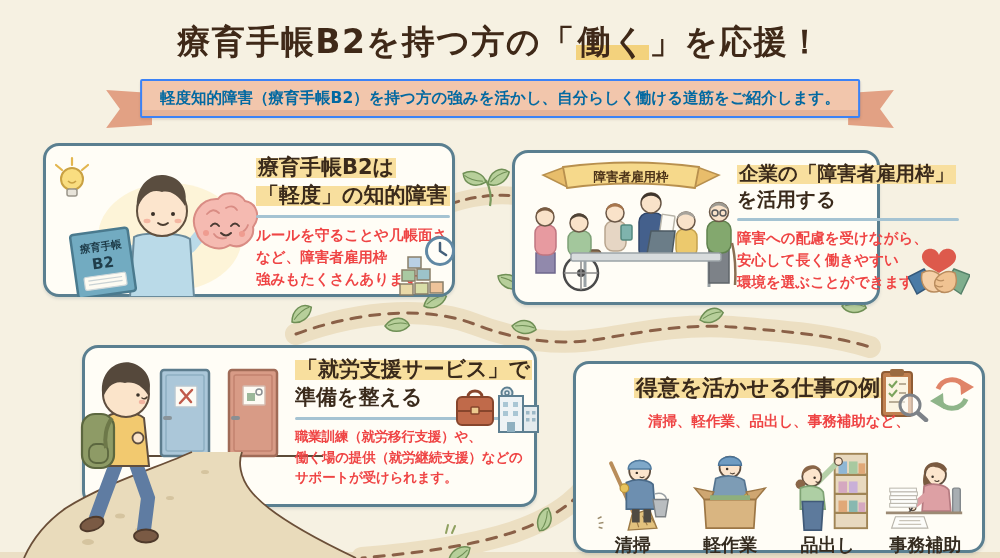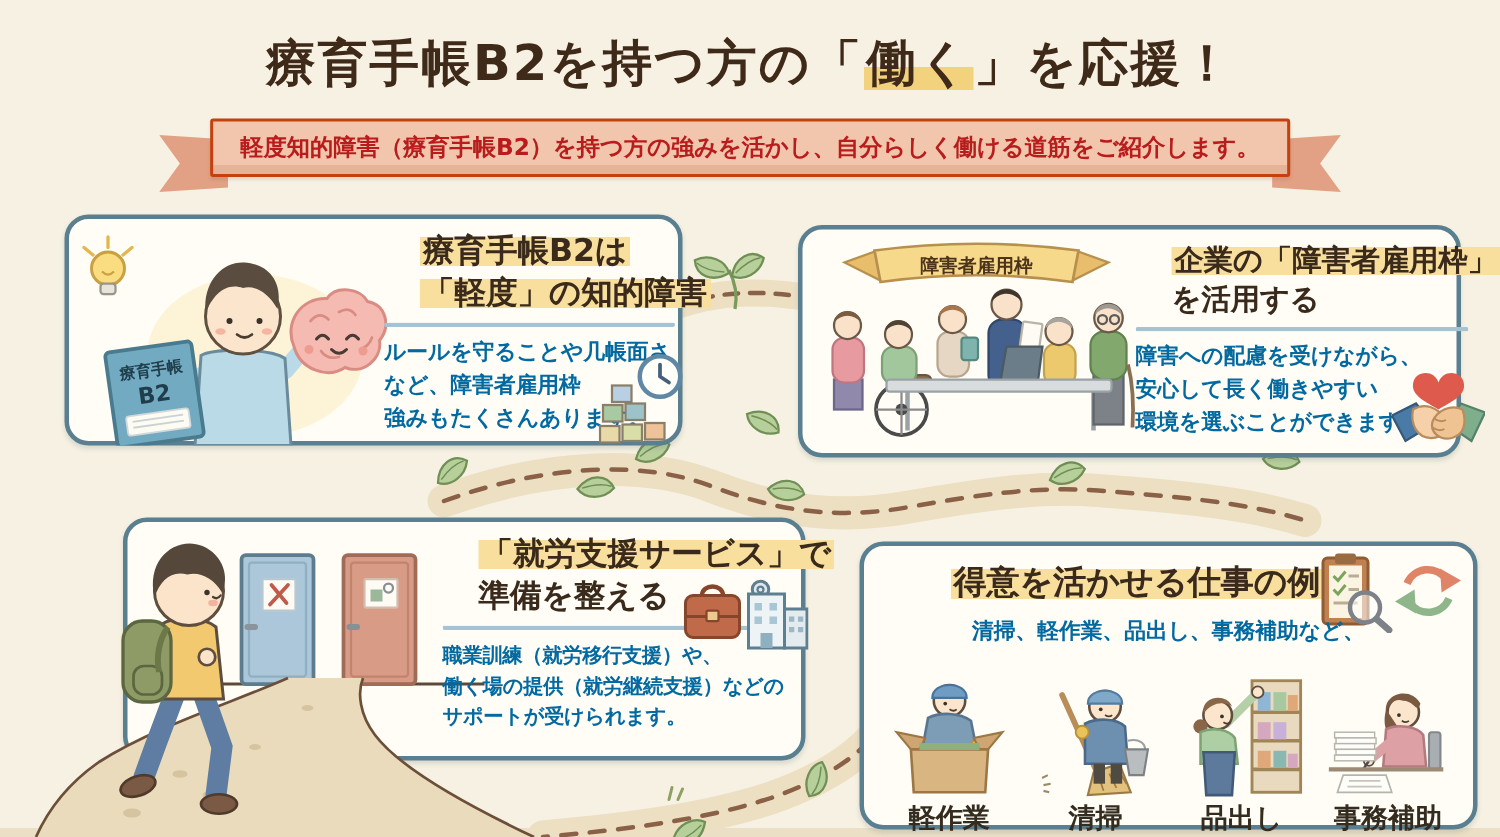--- a/index.html
+++ b/index.html
@@ -7,35 +7,35 @@
   .stage{position:relative;width:1000px;height:558px;background:#f6f1e2;overflow:hidden;}
   .stage *{box-sizing:border-box;}
   svg{display:block;}
   .abs{position:absolute;}
 
   
   .title{position:absolute;top:20px;left:0;width:100%;text-align:center;margin:0;
     font-size:33px;font-weight:800;color:#3f2918;letter-spacing:1.5px;}
   .title-hl{background:linear-gradient(180deg,rgba(0,0,0,0) 58%,#f3d27d 58%,#f3d27d 97%,rgba(0,0,0,0) 97%);padding:0 2px;}
   .ribbon{position:absolute;top:79px;left:50%;transform:translateX(-50%);}
-  .ribbon-band{position:relative;display:inline-block;background:#f2c6ac;border:2px solid #c2410c;
-    color:#b91c1c;font-size:15.5px;font-weight:700;padding:7px 18px;border-radius:2px;
+  .ribbon-band{position:relative;display:inline-block;background:#f2c6ac;border:2px solid #3b82f6;
+    color:#0369a1;font-size:15.5px;font-weight:700;padding:7px 18px;border-radius:2px;
     box-shadow:inset 0 -6px 0 rgba(183,115,84,.22), 0 2px 2px rgba(120,80,60,.15);white-space:nowrap;z-index:1;}
   .tail{position:absolute;width:46px;height:38px;background:#e2a184;top:11px;z-index:0;}
   .tail-l{left:-34px;clip-path:polygon(0 0,100% 8%,100% 92%,0 100%,30% 50%);}
   .tail-r{right:-34px;clip-path:polygon(0 8%,100% 0,70% 50%,100% 100%,0 92%);}
 
   
   .card{position:absolute;background:#fffdf6;border:3px solid #5a7f90;border-radius:16px;
     box-shadow:0 2px 3px rgba(90,110,120,.18);}
   .card-txt{position:absolute;}
-  .h-line{font-size:21px;font-weight:800;color:#3a2a1b;line-height:1.32;white-space:nowrap;margin-left:24px;}
+  .h-line{font-size:21px;font-weight:800;color:#3a2a1b;line-height:1.32;white-space:nowrap;}
   .hl{background:linear-gradient(180deg,rgba(0,0,0,0) 12%,#f8df9e 12%,#f8df9e 94%,rgba(0,0,0,0) 94%);padding:0 2px;}
   .divider{border:none;border-top:3px solid #a5c3d2;border-radius:3px;margin:6px 0 7px 0;}
-  .body-line{font-size:14.5px;font-weight:700;color:#0369a1;line-height:1.5;white-space:nowrap;}
+  .body-line{font-size:14.5px;font-weight:700;color:#ef4444;line-height:1.5;white-space:nowrap;}
 
   #card2 .h-line{font-size:19.5px;}
   #card3 .body-line{font-size:13.5px;letter-spacing:-.2px;}
 
   
   .c4-head{position:absolute;top:9px;left:12px;width:340px;text-align:center;font-size:22px;font-weight:800;color:#3a2a1b;white-space:nowrap;}
   .c4-body{position:absolute;top:47px;left:0;width:100%;text-align:center;font-size:14.5px;font-weight:700;color:#3b372d;line-height:1.45;}
   .jobs-row{position:absolute;top:86px;left:8px;right:8px;display:flex;}
   .job{flex:1;text-align:center;}
   .job svg{margin:0 auto;}
@@ -161,21 +161,21 @@
         <rect x="9" y="1" width="13" height="11" fill="#b9d0e4"></rect>
         <rect x="3" y="14" width="13" height="11" fill="#a9c9a2"></rect>
         <rect x="18" y="13" width="13" height="11" fill="#9cc3c9"></rect>
         <rect x="1" y="28" width="13" height="11" fill="#ead9a8"></rect>
         <rect x="16" y="27" width="13" height="11" fill="#d9dea8"></rect>
         <rect x="31" y="26" width="13" height="11" fill="#eec39a"></rect>
       </g>
     </svg>
   </div>
 
-  <div class="card" id="card2" style="left:532px;top:150px;width:442px;height:155px;">
+  <div class="card" id="card2" style="left:512px;top:150px;width:368px;height:155px;">
     <svg class="abs" style="left:8px;top:4px" width="215" height="142" viewBox="0 0 215 142">
 
       <g>
         <polygon points="42,10 20,18 44,30" fill="#e8bd6b" stroke="#b8904e" stroke-width="1.5"></polygon>
         <polygon points="174,10 196,18 172,30" fill="#e8bd6b" stroke="#b8904e" stroke-width="1.5"></polygon>
         <path d="M40,10 Q108,1 176,10 L172,31 Q108,22 44,31 Z" fill="#f6d98b" stroke="#b8904e" stroke-width="1.8"></path>
         <text x="108" y="24" text-anchor="middle" font-size="12.5" font-weight="700" fill="#4c3319">障害者雇用枠</text>
       </g>
 
       <line x1="62" y1="102" x2="62" y2="130" stroke="#9aa2a6" stroke-width="3"></line>
@@ -315,53 +315,53 @@
         <path d="M-14,-5 A15,15 0 0 1 12,-8" stroke="#e08468" stroke-width="5" fill="none"></path>
         <polygon points="8,-15 22,-7 9,1" fill="#e08468"></polygon>
         <path d="M14,5 A15,15 0 0 1 -12,8" stroke="#8fb58a" stroke-width="5" fill="none"></path>
         <polygon points="-8,15 -22,7 -9,-1" fill="#8fb58a"></polygon>
       </g>
     </svg>
     <div class="c4-body">
       <div class="body-line" style="white-space:nowrap">清掃、軽作業、品出し、事務補助など、</div>
     </div>
     <div class="jobs-row">
-      <div class="job">
-        <svg width="90" height="82" viewBox="0 0 90 86">
-          <circle cx="45" cy="18" r="11" fill="#fce5cd" stroke="#5f4e3f" stroke-width="1.8"></circle>
-          <path d="M33,16 C33,4 57,4 57,16 L33,16 Z" fill="#6f9cc2" stroke="#4a7499" stroke-width="1.5"></path>
-          <circle cx="42" cy="20" r="1.3" fill="#3a3128"></circle>
-            <path d="M45,24 q3,2 5,0" stroke="#4a3d30" stroke-width="1.2" fill="none"></path>
-          <path d="M30,30 C38,26 52,26 60,32 L64,52 L26,52 Z" fill="#7d9cb5" stroke="#567590" stroke-width="1.8"></path>
-          <circle cx="64" cy="50" r="4.5" fill="#e8c35c" stroke="#b8923a" stroke-width="1.3"></circle>
-          <polygon points="18,52 8,40 28,44 24,52" fill="#cfa671" stroke="#9c7645" stroke-width="1.5"></polygon>
-          <polygon points="72,52 82,40 62,44 66,52" fill="#cfa671" stroke="#9c7645" stroke-width="1.5"></polygon>
-          <polygon points="18,52 72,52 70,82 20,82" fill="#d9b581" stroke="#9c7645" stroke-width="1.8"></polygon>
-          <path d="M24,50 h42" stroke="#8faf7c" stroke-width="5"></path>
-        </svg>
-        <div class="job-label">軽作業</div>
-      </div>
       <div class="job">
         <svg width="90" height="82" viewBox="0 0 90 86">
           <path d="M22,14 L50,76" stroke="#b98d5a" stroke-width="4" stroke-linecap="round"></path>
           <polygon points="44,68 62,62 70,82 40,84" fill="#e3c27e" stroke="#9c7a46" stroke-width="1.5"></polygon>
           <path d="M48,72 l3,9 M55,69 l5,10 M61,66 l6,10" stroke="#9c7a46" stroke-width="1.2"></path>
           <path d="M12,70 l-4,2 M14,76 l-5,1 M13,82 l-4,-1" stroke="#9a8a6a" stroke-width="1.5"></path>
           <circle cx="52" cy="22" r="11" fill="#fce5cd" stroke="#5f4e3f" stroke-width="1.8"></circle>
           <path d="M40,20 C40,8 64,8 64,20 L40,20 Z" fill="#7fa8c9" stroke="#527ca0" stroke-width="1.5"></path>
           <circle cx="49" cy="24" r="1.3" fill="#3a3128"></circle>
             <path d="M52,28 q3,2 5,0" stroke="#4a3d30" stroke-width="1.2" fill="none"></path>
           <path d="M38,34 C46,30 60,30 66,36 L68,62 L38,62 Z" fill="#6d8fb0" stroke="#4a6a88" stroke-width="1.8"></path>
           <circle cx="36" cy="40" r="4.5" fill="#e8c35c" stroke="#b8923a" stroke-width="1.3"></circle>
           <path d="M68,46 C76,44 80,48 80,52" stroke="#9aa0a4" stroke-width="1.5" fill="none"></path>
           <path d="M66,52 L82,52 L79,70 L69,70 Z" fill="#b9bdc0" stroke="#7c8184" stroke-width="1.5"></path>
           <rect x="44" y="62" width="8" height="14" fill="#4f4a42"></rect>
             <rect x="56" y="62" width="8" height="14" fill="#4f4a42"></rect>
         </svg>
         <div class="job-label">清掃</div>
+      </div>
+      <div class="job">
+        <svg width="90" height="82" viewBox="0 0 90 86">
+          <circle cx="45" cy="18" r="11" fill="#fce5cd" stroke="#5f4e3f" stroke-width="1.8"></circle>
+          <path d="M33,16 C33,4 57,4 57,16 L33,16 Z" fill="#6f9cc2" stroke="#4a7499" stroke-width="1.5"></path>
+          <circle cx="42" cy="20" r="1.3" fill="#3a3128"></circle>
+            <path d="M45,24 q3,2 5,0" stroke="#4a3d30" stroke-width="1.2" fill="none"></path>
+          <path d="M30,30 C38,26 52,26 60,32 L64,52 L26,52 Z" fill="#7d9cb5" stroke="#567590" stroke-width="1.8"></path>
+          <circle cx="64" cy="50" r="4.5" fill="#e8c35c" stroke="#b8923a" stroke-width="1.3"></circle>
+          <polygon points="18,52 8,40 28,44 24,52" fill="#cfa671" stroke="#9c7645" stroke-width="1.5"></polygon>
+          <polygon points="72,52 82,40 62,44 66,52" fill="#cfa671" stroke="#9c7645" stroke-width="1.5"></polygon>
+          <polygon points="18,52 72,52 70,82 20,82" fill="#d9b581" stroke="#9c7645" stroke-width="1.8"></polygon>
+          <path d="M24,50 h42" stroke="#8faf7c" stroke-width="5"></path>
+        </svg>
+        <div class="job-label">軽作業</div>
       </div>
       <div class="job">
         <svg width="90" height="82" viewBox="0 0 90 86">
           <rect x="52" y="4" width="34" height="78" fill="#e8d9bf" stroke="#a08556" stroke-width="2"></rect>
           <path d="M52,26 h34 M52,46 h34 M52,66 h34" stroke="#a08556" stroke-width="2.5"></path>
           <rect x="56" y="12" width="9" height="13" fill="#8fb7d5"></rect>
             <rect x="67" y="12" width="9" height="13" fill="#a8c9a0"></rect>
             <rect x="77" y="14" width="7" height="11" fill="#e0a878"></rect>
           <rect x="56" y="33" width="9" height="12" fill="#d5a8c0"></rect>
             <rect x="67" y="33" width="9" height="12" fill="#c9b0d8"></rect>

